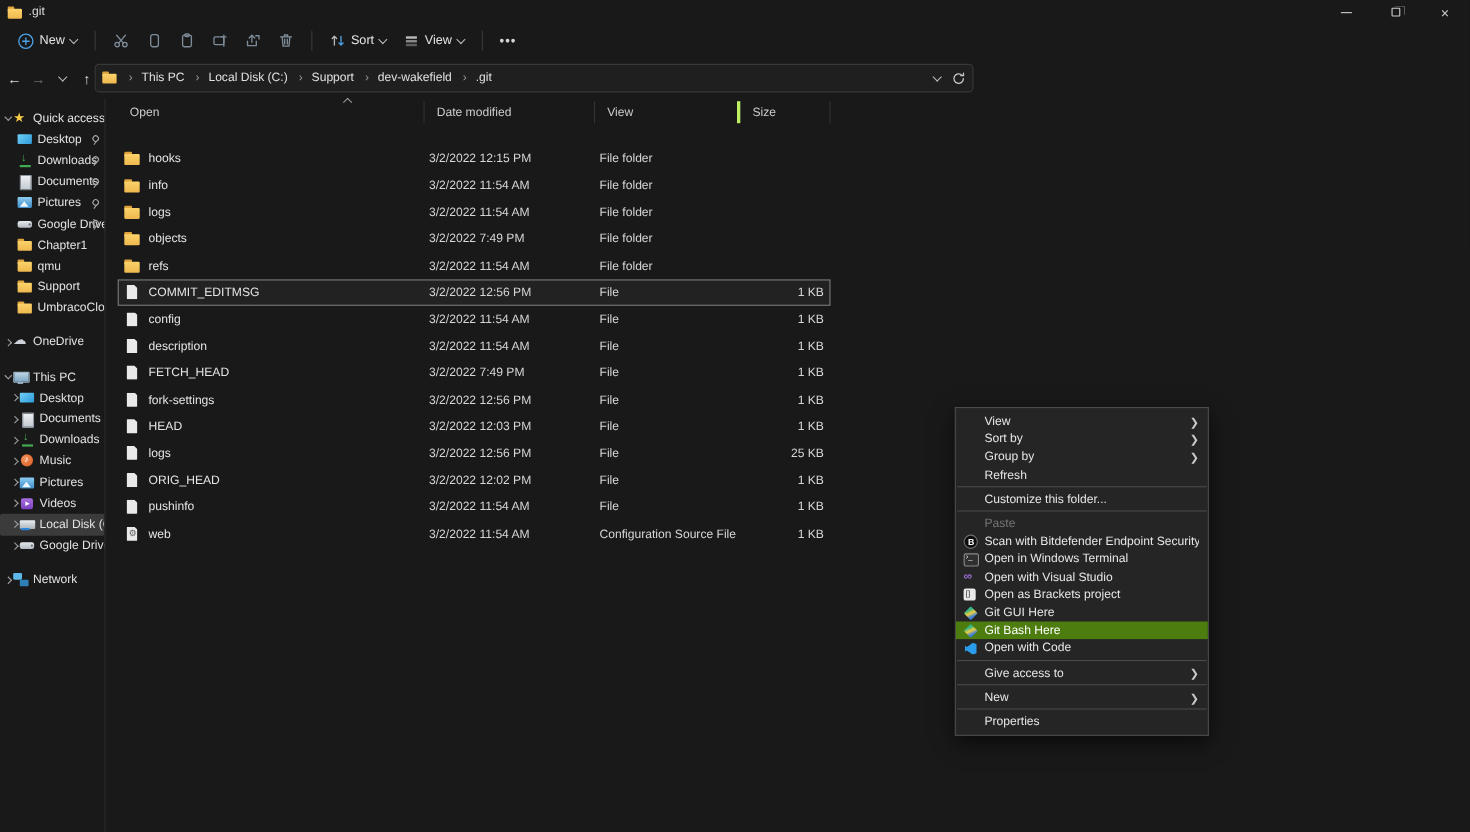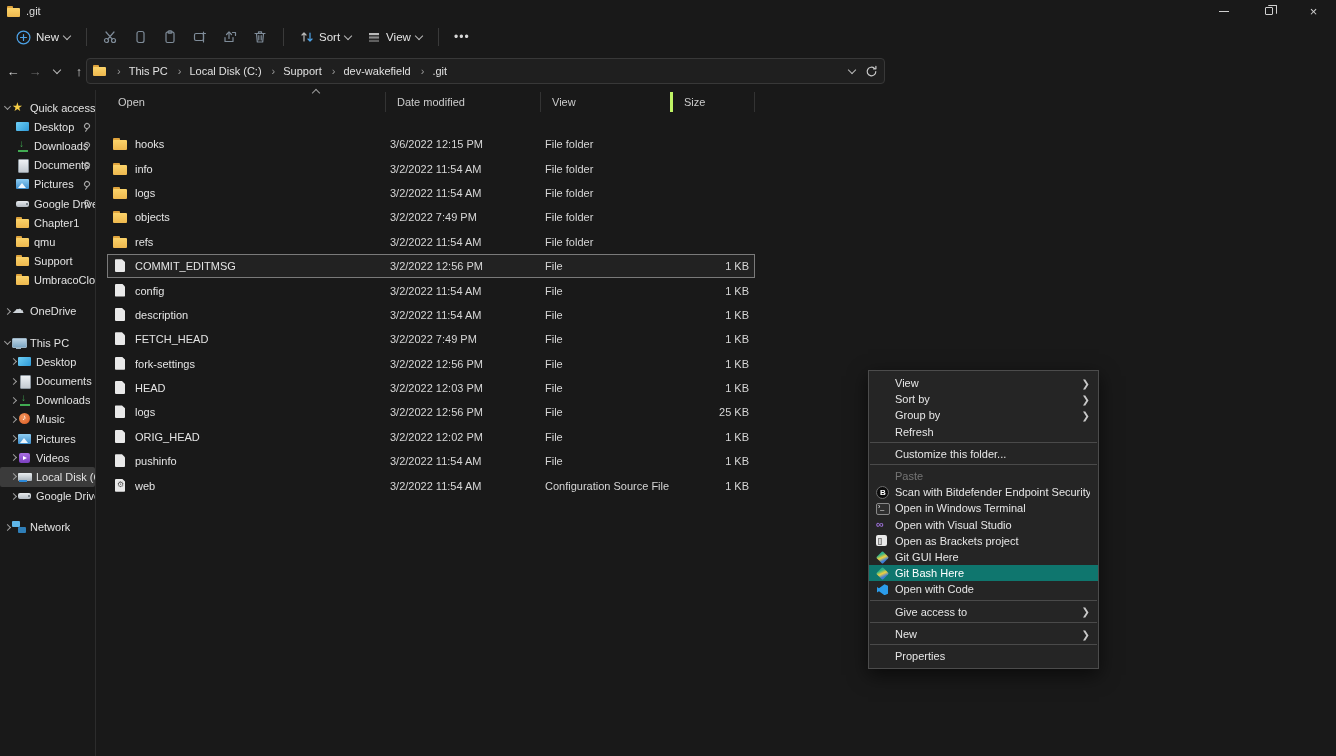--- a/index.html
+++ b/index.html
@@ -106,21 +106,21 @@
   .frow.folder .ficon::after{content:"";position:absolute;left:0;top:3px;width:14px;height:10px;background:linear-gradient(#fbd36a,#eeb84e);border-radius:1px;}
   .frow.file .ficon::before,.frow.config .ficon::before{content:"";position:absolute;left:2px;top:0;width:10px;height:13px;background:#e9e9e9;border-radius:1px;clip-path:polygon(0 0,70% 0,100% 22%,100% 100%,0 100%);}
   .frow.config .ficon::after{content:"⚙";position:absolute;left:4px;top:1px;font-size:8px;color:#555;}
 
   
   .ctxmenu{position:absolute;left:868px;top:370px;width:231px;background:#252525;border:1px solid #4c4c4c;box-shadow:0 6px 18px rgba(0,0,0,0.6);padding:4px 0;z-index:10;}
   .mi{position:relative;display:flex;align-items:center;height:16.2px;font-size:11px;color:#e6e6e6;padding-left:26px;padding-right:8px;}
   .mi .mlabel{white-space:nowrap;overflow:hidden;}
   .mi.divider{height:1px;background:#4a4a4a;margin:2.5px 1px;padding:0;}
   .mi.disabled{color:#757575;}
-  .mi.highlighted{background:#0f766e;color:#ffffff;}
+  .mi.highlighted{background:#4d7c0f;color:#ffffff;}
   .mi .msub{display:none;position:absolute;right:8px;top:3px;color:#c9c9c9;font-size:10px;}
   .mi.submenu .msub{display:block;}
   .mic{position:absolute;left:7px;top:2px;width:13px;height:13px;display:none;}
   .mi[data-ic] .mic{display:block;}
   .mic::before,.mic::after{position:absolute;}
   .mi[data-ic="bitdefender"] .mic::before{content:"";left:0;top:0;width:11px;height:11px;border-radius:50%;background:#0c0c0c;border:1px solid #6e6e6e;}
   .mi[data-ic="bitdefender"] .mic::after{content:"B";left:4px;top:2px;font-size:8px;color:#fff;font-weight:bold;}
   .mi[data-ic="terminal"] .mic::before{content:"";left:0;top:1px;width:12px;height:10px;background:#2f2f2f;border:1px solid #8a8a8a;border-radius:2px;}
   .mi[data-ic="terminal"] .mic::after{content:"›_";left:2px;top:1px;font-size:7px;color:#e8e8e8;}
   .mi[data-ic="vs"] .mic::before{content:"∞";left:0;top:-1px;font-size:11px;color:#9b6fd6;font-weight:bold;}
@@ -424,21 +424,21 @@
         <span>Size</span>
       </div>
     </div>
   <div class="rows">
 
   <div class="frow folder">
         <div class="c-name">
           <span class="ficon"></span>
           <span>hooks</span>
         </div>
-        <div class="c-date">3/6/2022 12:15 PM</div>
+        <div class="c-date">3/2/2022 12:15 PM</div>
         <div class="c-type">File folder</div>
         <div class="c-size"></div>
       </div>
       <div class="frow folder">
         <div class="c-name">
           <span class="ficon"></span>
           <span>info</span>
         </div>
         <div class="c-date">3/2/2022 11:54 AM</div>
         <div class="c-type">File folder</div>

